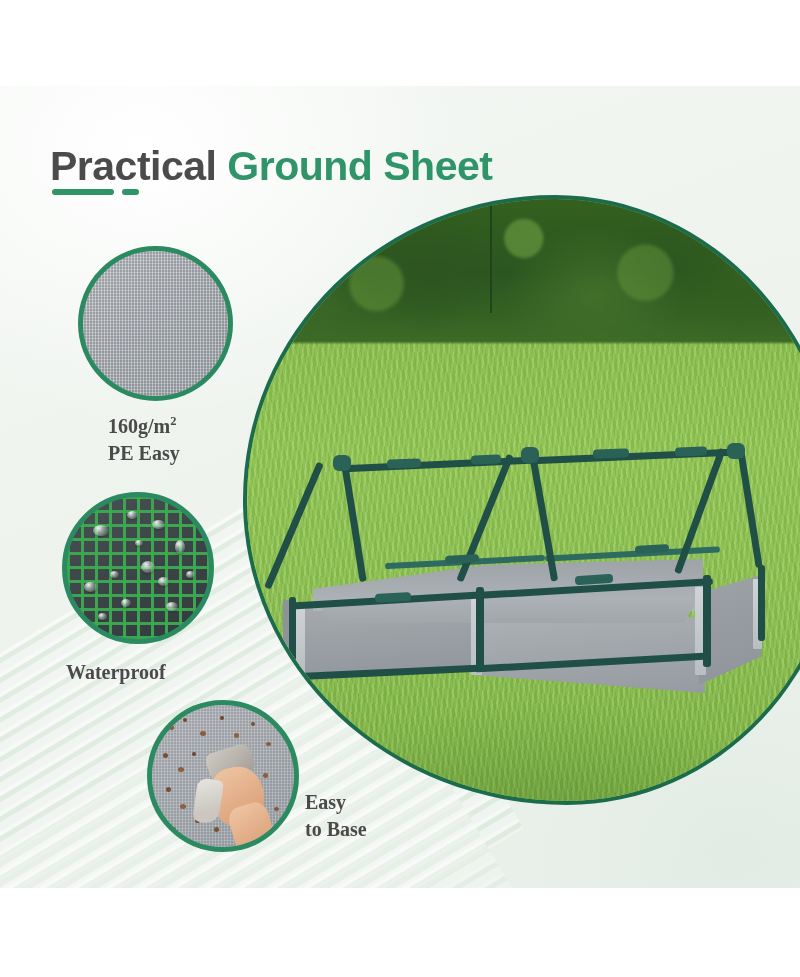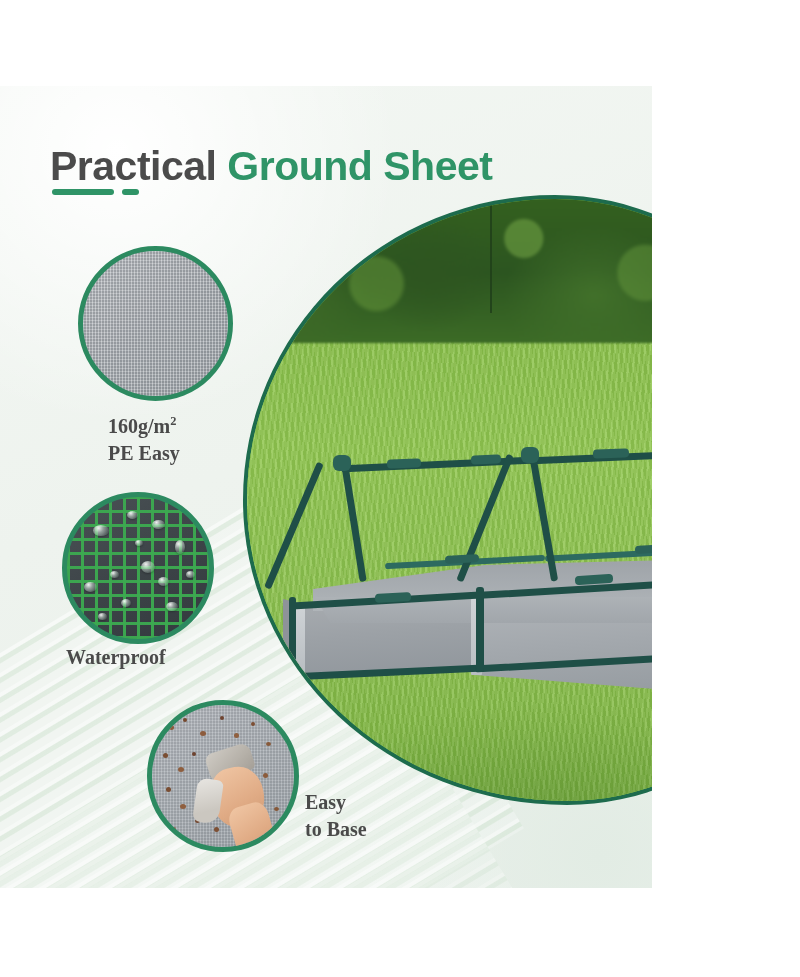--- a/index.html
+++ b/index.html
@@ -13,21 +13,21 @@
     font-family: "Liberation Sans", sans-serif;
     overflow: hidden;
     position: relative;
   }
 
   
   #infographic {
     position: absolute;
     left: 0;
     top: 86px;
-    width: 652px;
+    width: 800px;
     height: 802px;
     overflow: hidden;
     background:
       radial-gradient(ellipse 70% 55% at 18% 8%, #ffffff 0%, rgba(255,255,255,0) 62%),
       radial-gradient(ellipse 60% 50% at 92% 96%, #e2ece4 0%, rgba(226,236,228,0) 60%),
       linear-gradient(160deg, #f3f7f3 0%, #eef3ee 45%, #e9f0ea 100%);
   }
 
   
   .stripes {
@@ -218,21 +218,21 @@
   
   .caption {
     position: absolute;
     color: #4a4a4a;
     font-size: 20px;
     font-weight: bold;
     line-height: 1.36;
     white-space: nowrap;
   }
   #caption-pe { left: 108px; top: 327px; }
-  #caption-waterproof { left: 66px; top: 558px; }
+  #caption-waterproof { left: 66px; top: 573px; }
   #caption-clean { left: 305px; top: 703px; text-align: left; }
   .caption .line { display: block; font-family: Liberation Serif, serif; }
   #caption-clean .line.first { }
   sup { font-size: 0.62em; vertical-align: super; }
 </style>
 </head>
 <body>
 
 <div id="infographic">
 

